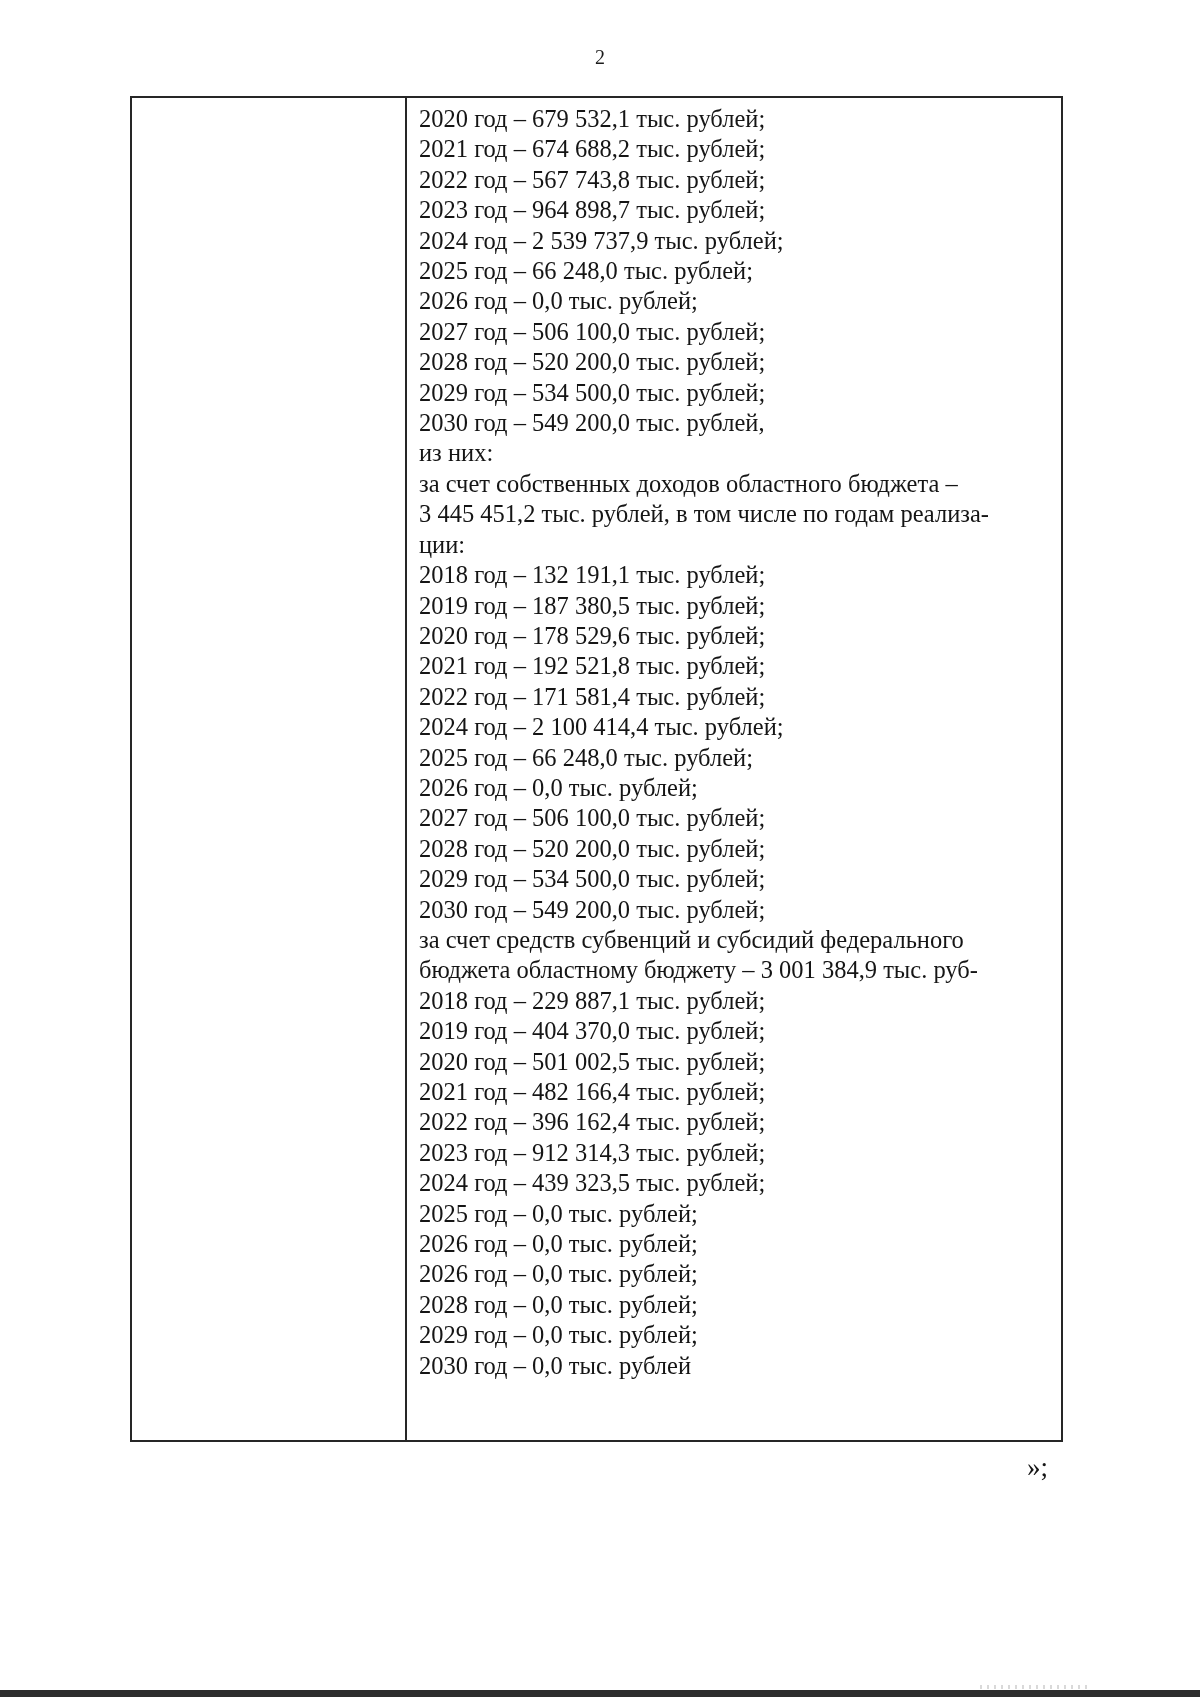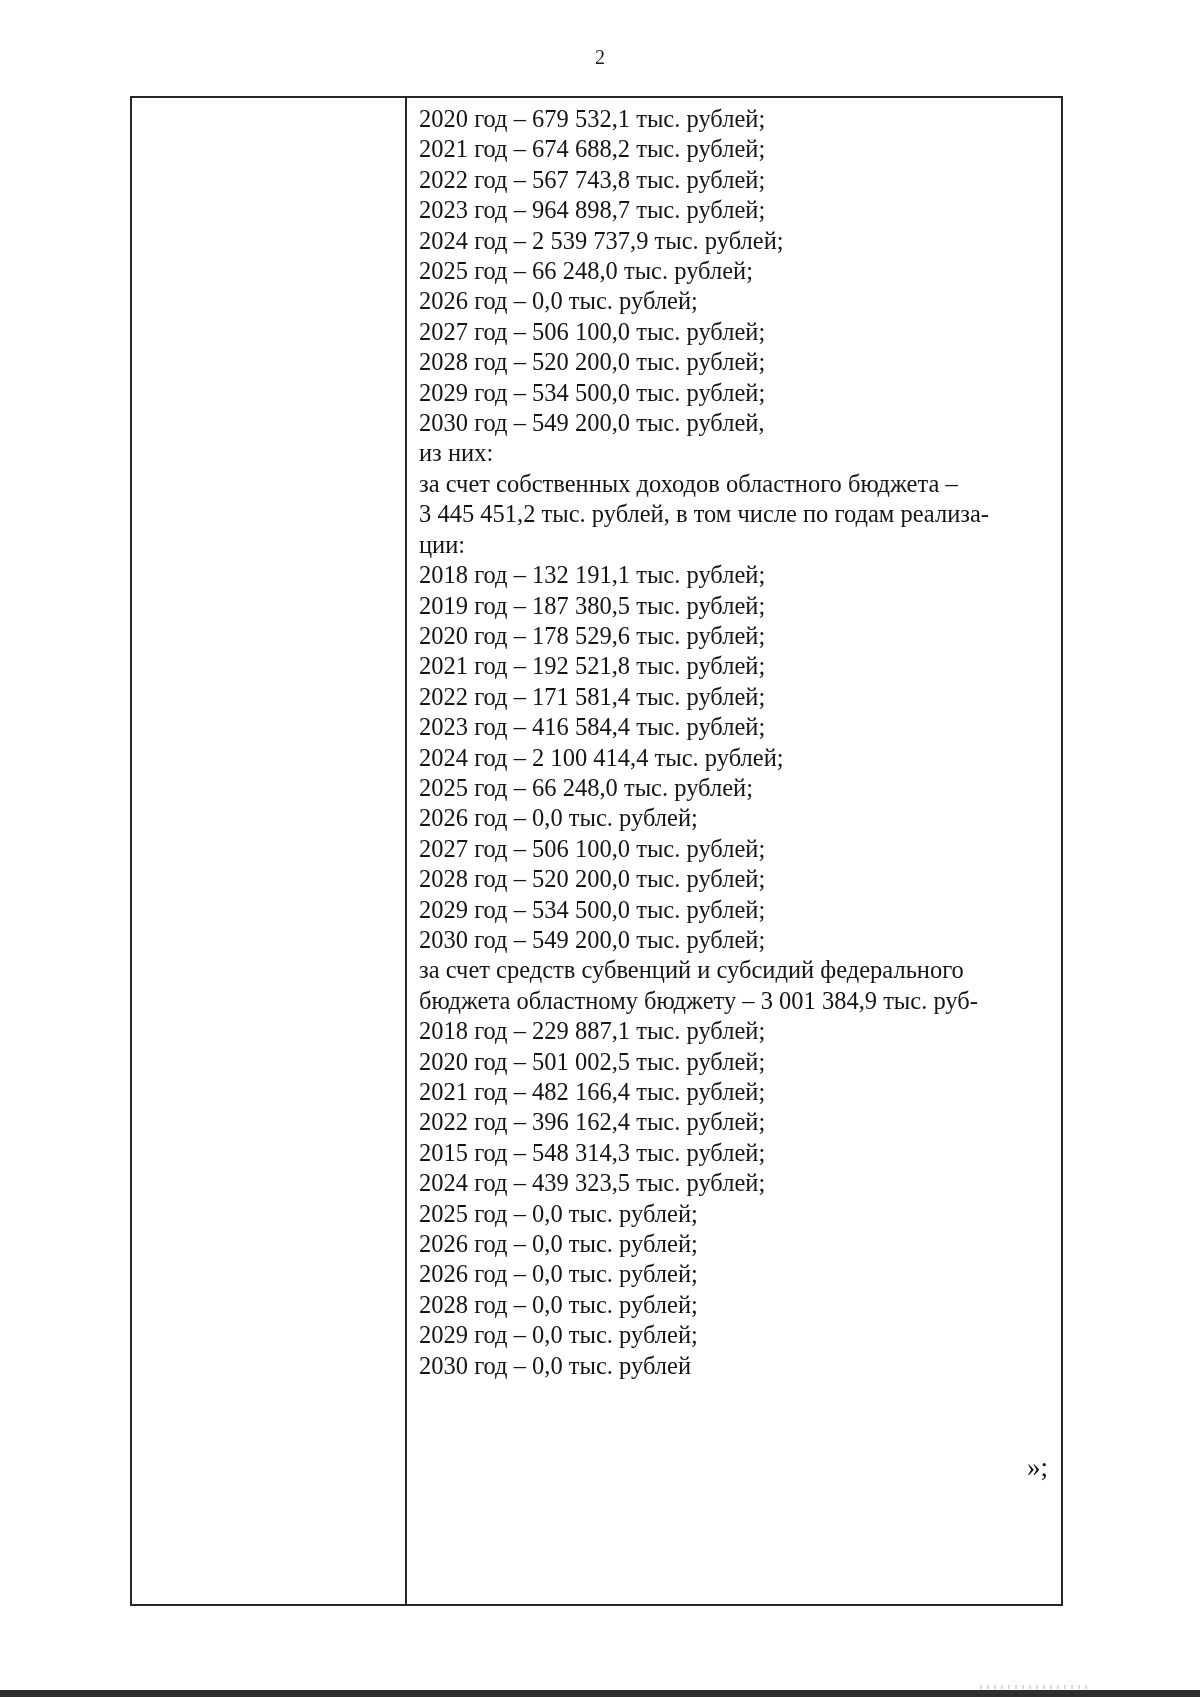--- a/index.html
+++ b/index.html
@@ -23,21 +23,21 @@
     width: 100%;
     text-align: center;
     font-size: 20px;
     color: #1b1b1b;
   }
   .doc-table {
     position: absolute;
     left: 130px;
     top: 96px;
     width: 933px;
-    height: 1510px;
+    height: 1346px;
     border: 2px solid #262626;
     box-sizing: border-box;
     display: flex;
   }
   .col-left {
     width: 275px;
     border-right: 2px solid #262626;
     box-sizing: border-box;
     flex: 0 0 auto;
   }
@@ -101,35 +101,35 @@
           <div class="text-line">2030 год – 549 200,0 тыс. рублей,</div>
           <div class="text-line">из них:</div>
           <div class="text-line">за счет собственных доходов областного бюджета –</div>
           <div class="text-line">3 445 451,2 тыс. рублей, в том числе по годам реализа-</div>
           <div class="text-line">ции:</div>
           <div class="text-line">2018 год – 132 191,1 тыс. рублей;</div>
           <div class="text-line">2019 год – 187 380,5 тыс. рублей;</div>
           <div class="text-line">2020 год – 178 529,6 тыс. рублей;</div>
           <div class="text-line">2021 год – 192 521,8 тыс. рублей;</div>
           <div class="text-line">2022 год – 171 581,4 тыс. рублей;</div>
-          <div class="text-line">2023 год – 416 584,4 тыс. рублей;</div>
           <div class="text-line">2024 год – 2 100 414,4 тыс. рублей;</div>
           <div class="text-line">2025 год – 66 248,0 тыс. рублей;</div>
           <div class="text-line">2026 год – 0,0 тыс. рублей;</div>
           <div class="text-line">2027 год – 506 100,0 тыс. рублей;</div>
           <div class="text-line">2028 год – 520 200,0 тыс. рублей;</div>
           <div class="text-line">2029 год – 534 500,0 тыс. рублей;</div>
           <div class="text-line">2030 год – 549 200,0 тыс. рублей;</div>
           <div class="text-line">за счет средств субвенций и субсидий федерального</div>
           <div class="text-line">бюджета областному бюджету – 3 001 384,9 тыс. руб-</div>
           <div class="text-line">2018 год – 229 887,1 тыс. рублей;</div>
+          <div class="text-line">2019 год – 404 370,0 тыс. рублей;</div>
           <div class="text-line">2020 год – 501 002,5 тыс. рублей;</div>
           <div class="text-line">2021 год – 482 166,4 тыс. рублей;</div>
           <div class="text-line">2022 год – 396 162,4 тыс. рублей;</div>
-          <div class="text-line">2015 год – 548 314,3 тыс. рублей;</div>
+          <div class="text-line">2023 год – 912 314,3 тыс. рублей;</div>
           <div class="text-line">2024 год – 439 323,5 тыс. рублей;</div>
           <div class="text-line">2025 год – 0,0 тыс. рублей;</div>
           <div class="text-line">2026 год – 0,0 тыс. рублей;</div>
           <div class="text-line">2026 год – 0,0 тыс. рублей;</div>
           <div class="text-line">2028 год – 0,0 тыс. рублей;</div>
           <div class="text-line">2029 год – 0,0 тыс. рублей;</div>
           <div class="text-line">2030 год – 0,0 тыс. рублей</div>
         </div>
     </div>
   </div>

